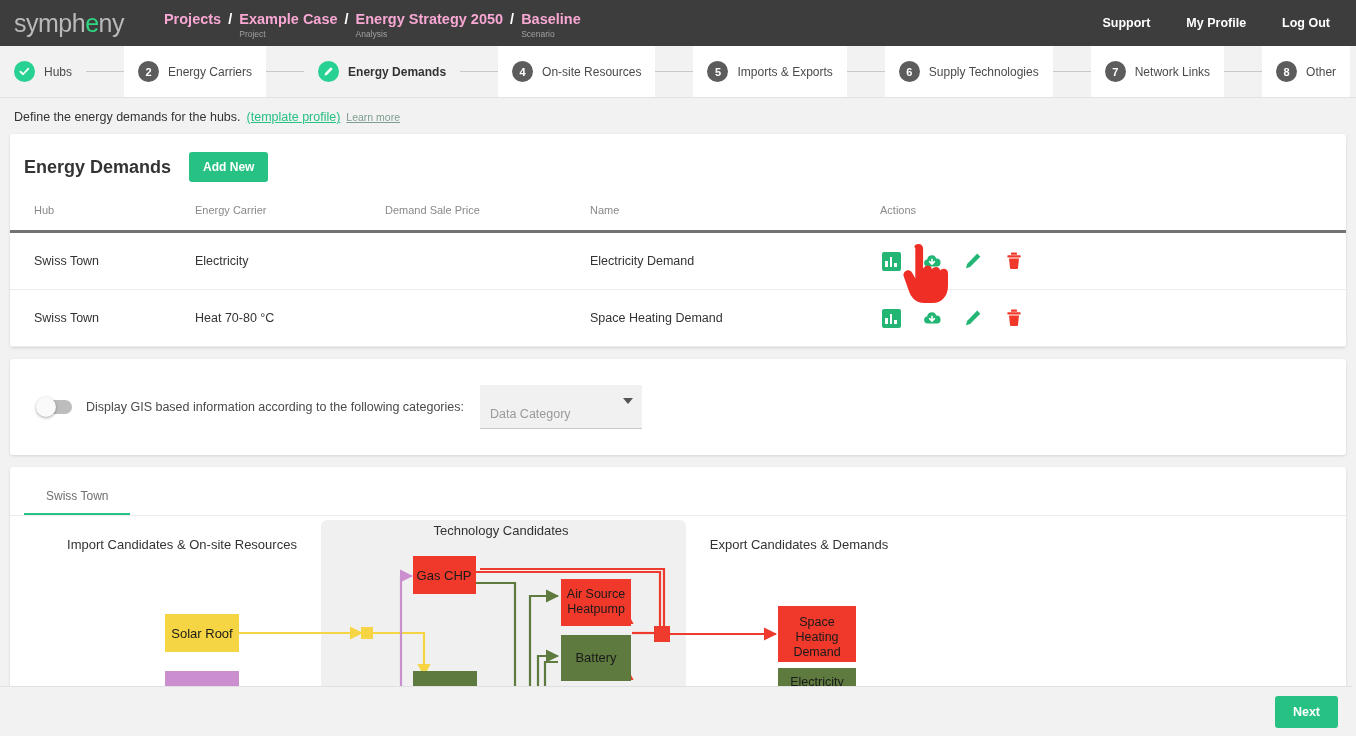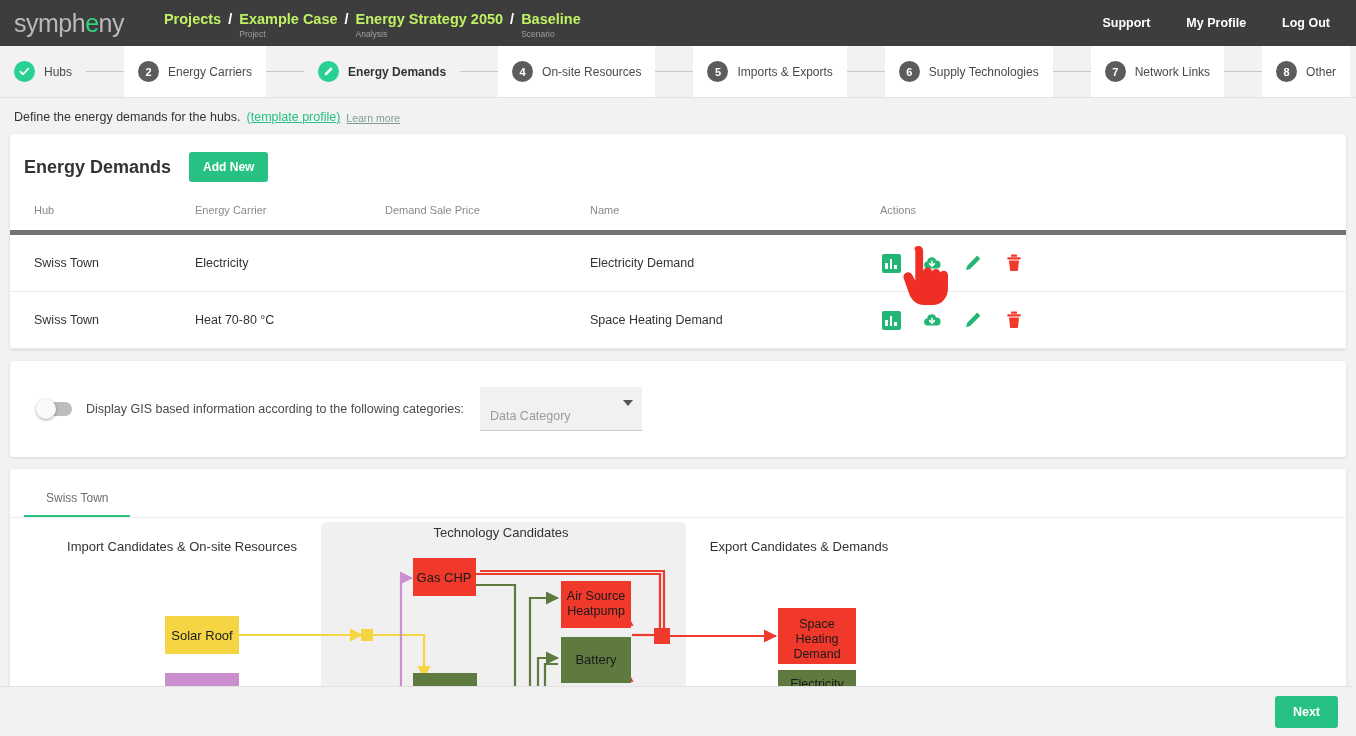--- a/index.html
+++ b/index.html
@@ -38,21 +38,21 @@
   }
   .crumb {
     display: flex;
     flex-direction: column;
     align-items: flex-start;
     padding-top: 4px;
   }
   .crumb-main {
     font-size: 14.5px;
     font-weight: bold;
-    color: #bef264;
+    color: #f9a8d4;
     line-height: 16px;
     white-space: nowrap;
   }
   .crumb-sub {
     font-size: 8.5px;
     color: #a0a0a0;
     line-height: 12px;
     margin-top: 1px;
   }
   .crumb-sep {
@@ -124,21 +124,21 @@
     align-self: center;
     flex: none;
   }
 
   
   .instruction {
     padding: 12px 4px 10px 14px;
     font-size: 12.5px;
     color: #333;
     display: flex;
-    align-items: flex-end;
+    align-items: center;
     gap: 6px;
   }
   .instruction .tmpl {
     color: #27c183;
     text-decoration: underline;
     cursor: pointer;
     font-size: 12.5px;
   }
   .instruction .lm {
     color: #7d9e8e;
@@ -183,21 +183,21 @@
     width: 100%;
     border-collapse: collapse;
     table-layout: fixed;
   }
   table.demands th {
     text-align: left;
     font-size: 11px;
     font-weight: normal;
     color: #8a8a8a;
     padding: 12px 0 14px 0;
-    border-bottom: 5px solid #737373;
+    border-bottom: 3px solid #737373;
   }
   table.demands td {
     font-size: 12.5px;
     color: #333;
     padding: 17px 0;
     border-bottom: 1px solid #ececec;
   }
   table.demands tr td:first-child, table.demands tr th:first-child { padding-left: 24px; }
   .col-hub { width: 185px; }
   .col-carrier { width: 190px; }

